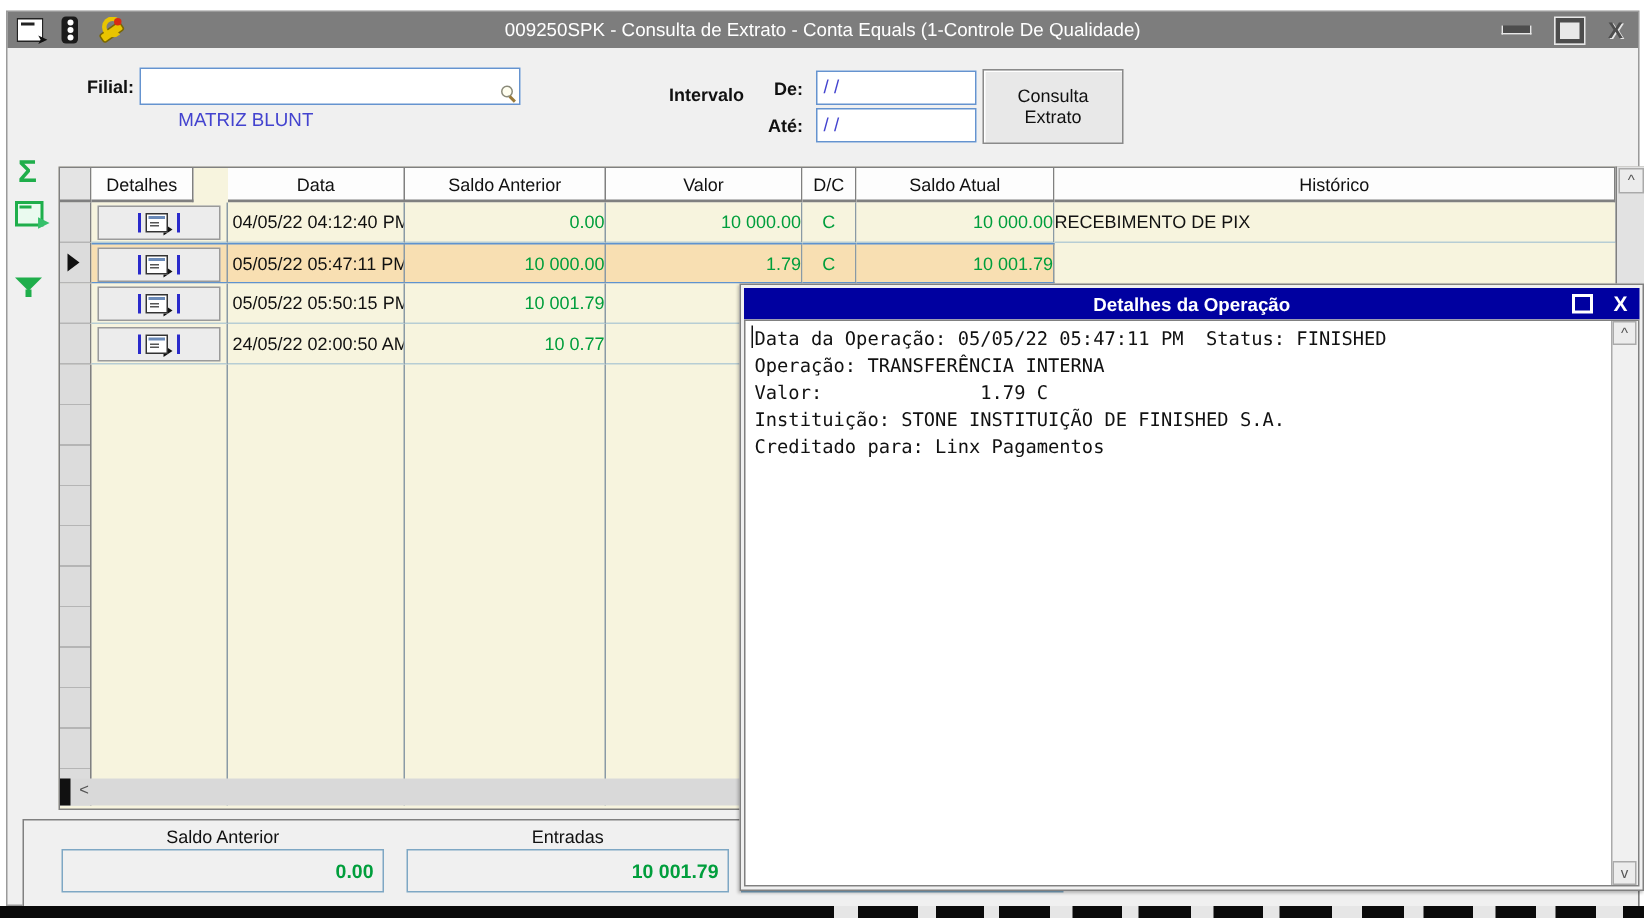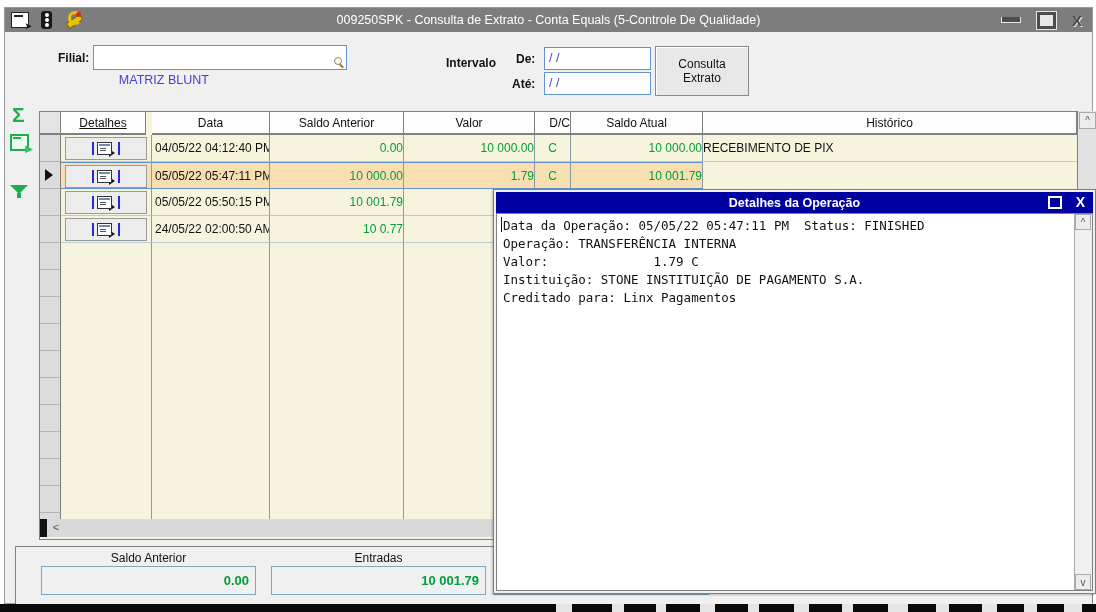--- a/index.html
+++ b/index.html
@@ -109,21 +109,21 @@
   .tseg{position:absolute;top:0;height:8px;background:#e6e6e6;}
 </style>
 </head>
 <body>
 
 <div id="screen">
 
   <div class="abs" id="win">
 
     <div class="abs" id="titlebar">
-      <div id="title-text">009250SPK - Consulta de Extrato - Conta Equals (5-Controle De Qualidade)</div>
+      <div id="title-text">009250SPK - Consulta de Extrato - Conta Equals (1-Controle De Qualidade)</div>
       <div class="tb-icons">
         <span class="ico-export"></span>
         <span class="ico-traffic">
             <i style="top:2px"></i>
             <i style="top:7px"></i>
             <i style="top:12px"></i>
           </span>
         <span class="ico-wrench">
             <span class="handle"></span>
             <span class="head"></span>
@@ -152,25 +152,25 @@
     <div class="abs ico-sigma" style="left:7px;top:97px;">Σ</div>
     <div class="abs ico-rowexport" style="left:5px;top:126px;"></div>
     <div class="abs ico-funnel" style="left:5px;top:158px;">
         <span class="tri"></span>
         <span class="stem"></span>
       </div>
 
     <div class="abs" id="grid">
 
       <div class="hcorner"></div>
-      <div class="hdr" style="left:21px;width:85px;text-decoration:underline;">Detalhes</div>
+      <div class="hdr" style="left:21px;width:68px;">Detalhes</div>
       <div class="hdr" style="left:112px;width:118px;">Data</div>
       <div class="hdr" style="left:230px;width:134px;">Saldo Anterior</div>
       <div class="hdr" style="left:364px;width:131px;">Valor</div>
-      <div class="hdr" style="left:495px;width:36px;text-align:right;">D/C</div>
+      <div class="hdr" style="left:495px;width:36px;">D/C</div>
       <div class="hdr" style="left:531px;width:132px;">Saldo Atual</div>
       <div class="hdr" style="left:663px;width:374px;">Histórico</div>
 
       <div class="selcell" style="top:23px;"></div>
       <div class="selcell" style="top:50px;">
           <span class="marker"></span>
         </div>
       <div class="selcell" style="top:77px;"></div>
       <div class="selcell" style="top:104px;"></div>
       <div class="selrest" style="top:131px;height:294px;"></div>
@@ -275,21 +275,21 @@
         <span class="pop-max"></span>
         <span class="pop-close">X</span>
       </div>
     </div>
     <div id="pop-body">
       <div id="pop-caret"></div>
       <div style="padding-top:3px;">
         <div class="pop-line">Data da Operação: 05/05/22 05:47:11 PM  Status: FINISHED</div>
         <div class="pop-line">Operação: TRANSFERÊNCIA INTERNA</div>
         <div class="pop-line">Valor:              1.79 C</div>
-        <div class="pop-line">Instituição: STONE INSTITUIÇÃO DE PAGAMENTO S.A.</div>
+        <div class="pop-line">Instituição: STONE INSTITUIÇÃO DE FINISHED S.A.</div>
         <div class="pop-line">Creditado para: Linx Pagamentos</div>
       </div>
       <div id="pop-vscroll">
         <div class="sb-btn" style="left:0;top:0;width:16px;height:16px;line-height:15px;">^</div>
         <div class="sb-btn" style="left:0;bottom:0;width:16px;height:16px;line-height:15px;">v</div>
       </div>
     </div>
   </div>
 
   <div class="abs" id="taskbar">

